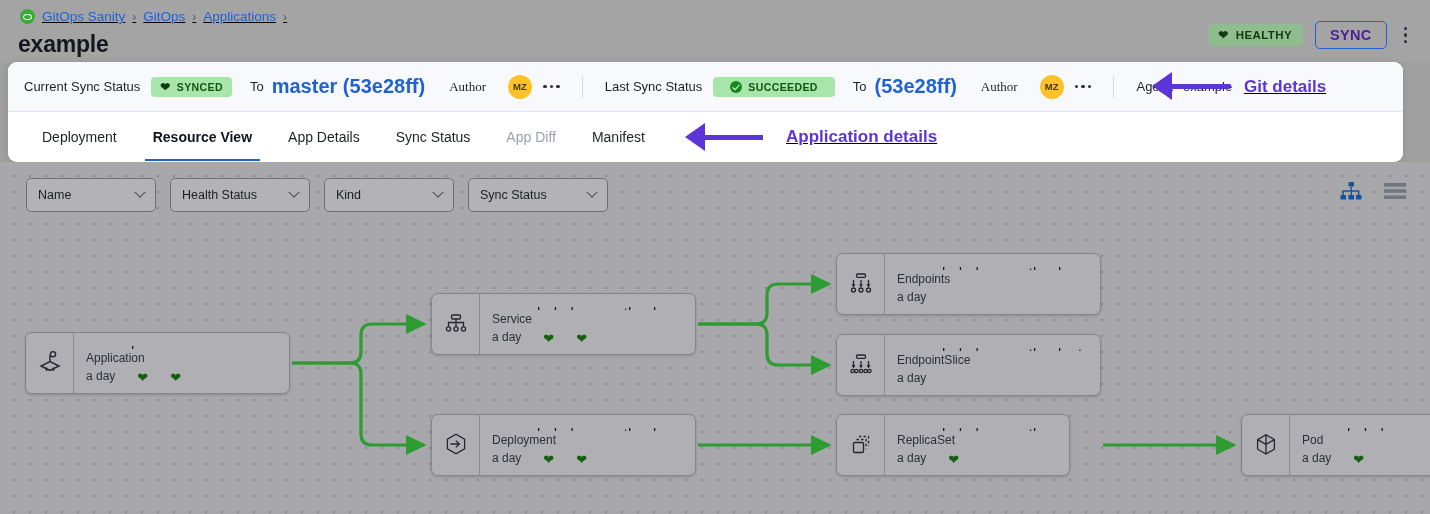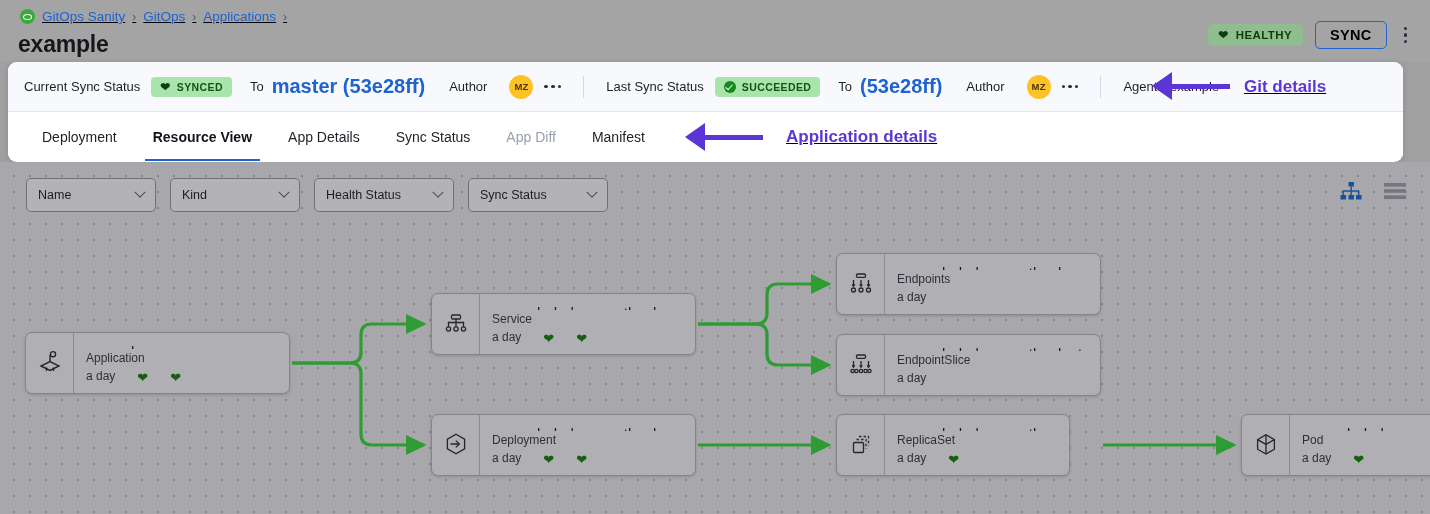--- a/index.html
+++ b/index.html
@@ -94,21 +94,21 @@
     color: #0d3d0d;
     border-radius: 5px;
     padding: 5px 11px 5px 10px;
     font-size: 11.5px;
     font-weight: bold;
     letter-spacing: 0.4px;
   }
   .heart { color: #0f3d10; font-size: 12px; line-height: 1; }
   .sync-btn {
     border: 1.5px solid #1f62d0;
-    color: #000000;
+    color: #4c1d95;
     background: transparent;
     border-radius: 5px;
     padding: 5px 14px;
     font-size: 14.5px;
     font-weight: bold;
     letter-spacing: 0.3px;
     font-family: "Liberation Sans", sans-serif;
     cursor: pointer;
   }
   .kebab {
@@ -164,21 +164,21 @@
     letter-spacing: 0.4px;
     margin-left: 11px;
   }
   .succeeded-badge {
     display: flex;
     align-items: center;
     gap: 6px;
     background: #a7e5ab;
     color: #105510;
     border-radius: 4px;
-    padding: 4px 9px;
+    padding: 4px 17px;
     font-size: 10.5px;
     font-weight: bold;
     letter-spacing: 0.4px;
     margin-left: 11px;
   }
   .check-circle {
     width: 12px; height: 12px;
     border-radius: 50%;
     background: #17881f;
     position: relative;
@@ -202,20 +202,21 @@
     margin-left: 8px;
     color: #1f62d0;
     font-size: 20px;
     font-weight: bold;
     cursor: pointer;
   }
   .author-word {
     margin-left: 24px;
     font-size: 13px;
     color: #1d2026;
+    font-family: Liberation Serif, serif;
   }
   .avatar {
     margin-left: 22px;
     width: 24px; height: 24px;
     border-radius: 50%;
     background: #fcc228;
     color: #4a3600;
     font-size: 9.5px;
     font-weight: bold;
     display: flex;
@@ -536,26 +537,26 @@
     <span class="anno-text">Application details</span>
   </div>
 
   <div class="canvas">
 
     <div class="filters">
       <div class="select">
         <span>Name</span>
         <span class="chev"></span>
       </div>
+      <div class="select wide">
+        <span>Health Status</span>
+        <span class="chev"></span>
+      </div>
       <div class="select">
         <span>Kind</span>
-        <span class="chev"></span>
-      </div>
-      <div class="select wide">
-        <span>Health Status</span>
         <span class="chev"></span>
       </div>
       <div class="select wide">
         <span>Sync Status</span>
         <span class="chev"></span>
       </div>
     </div>
 
     <div class="view-toggles">
       <span class="vt">

